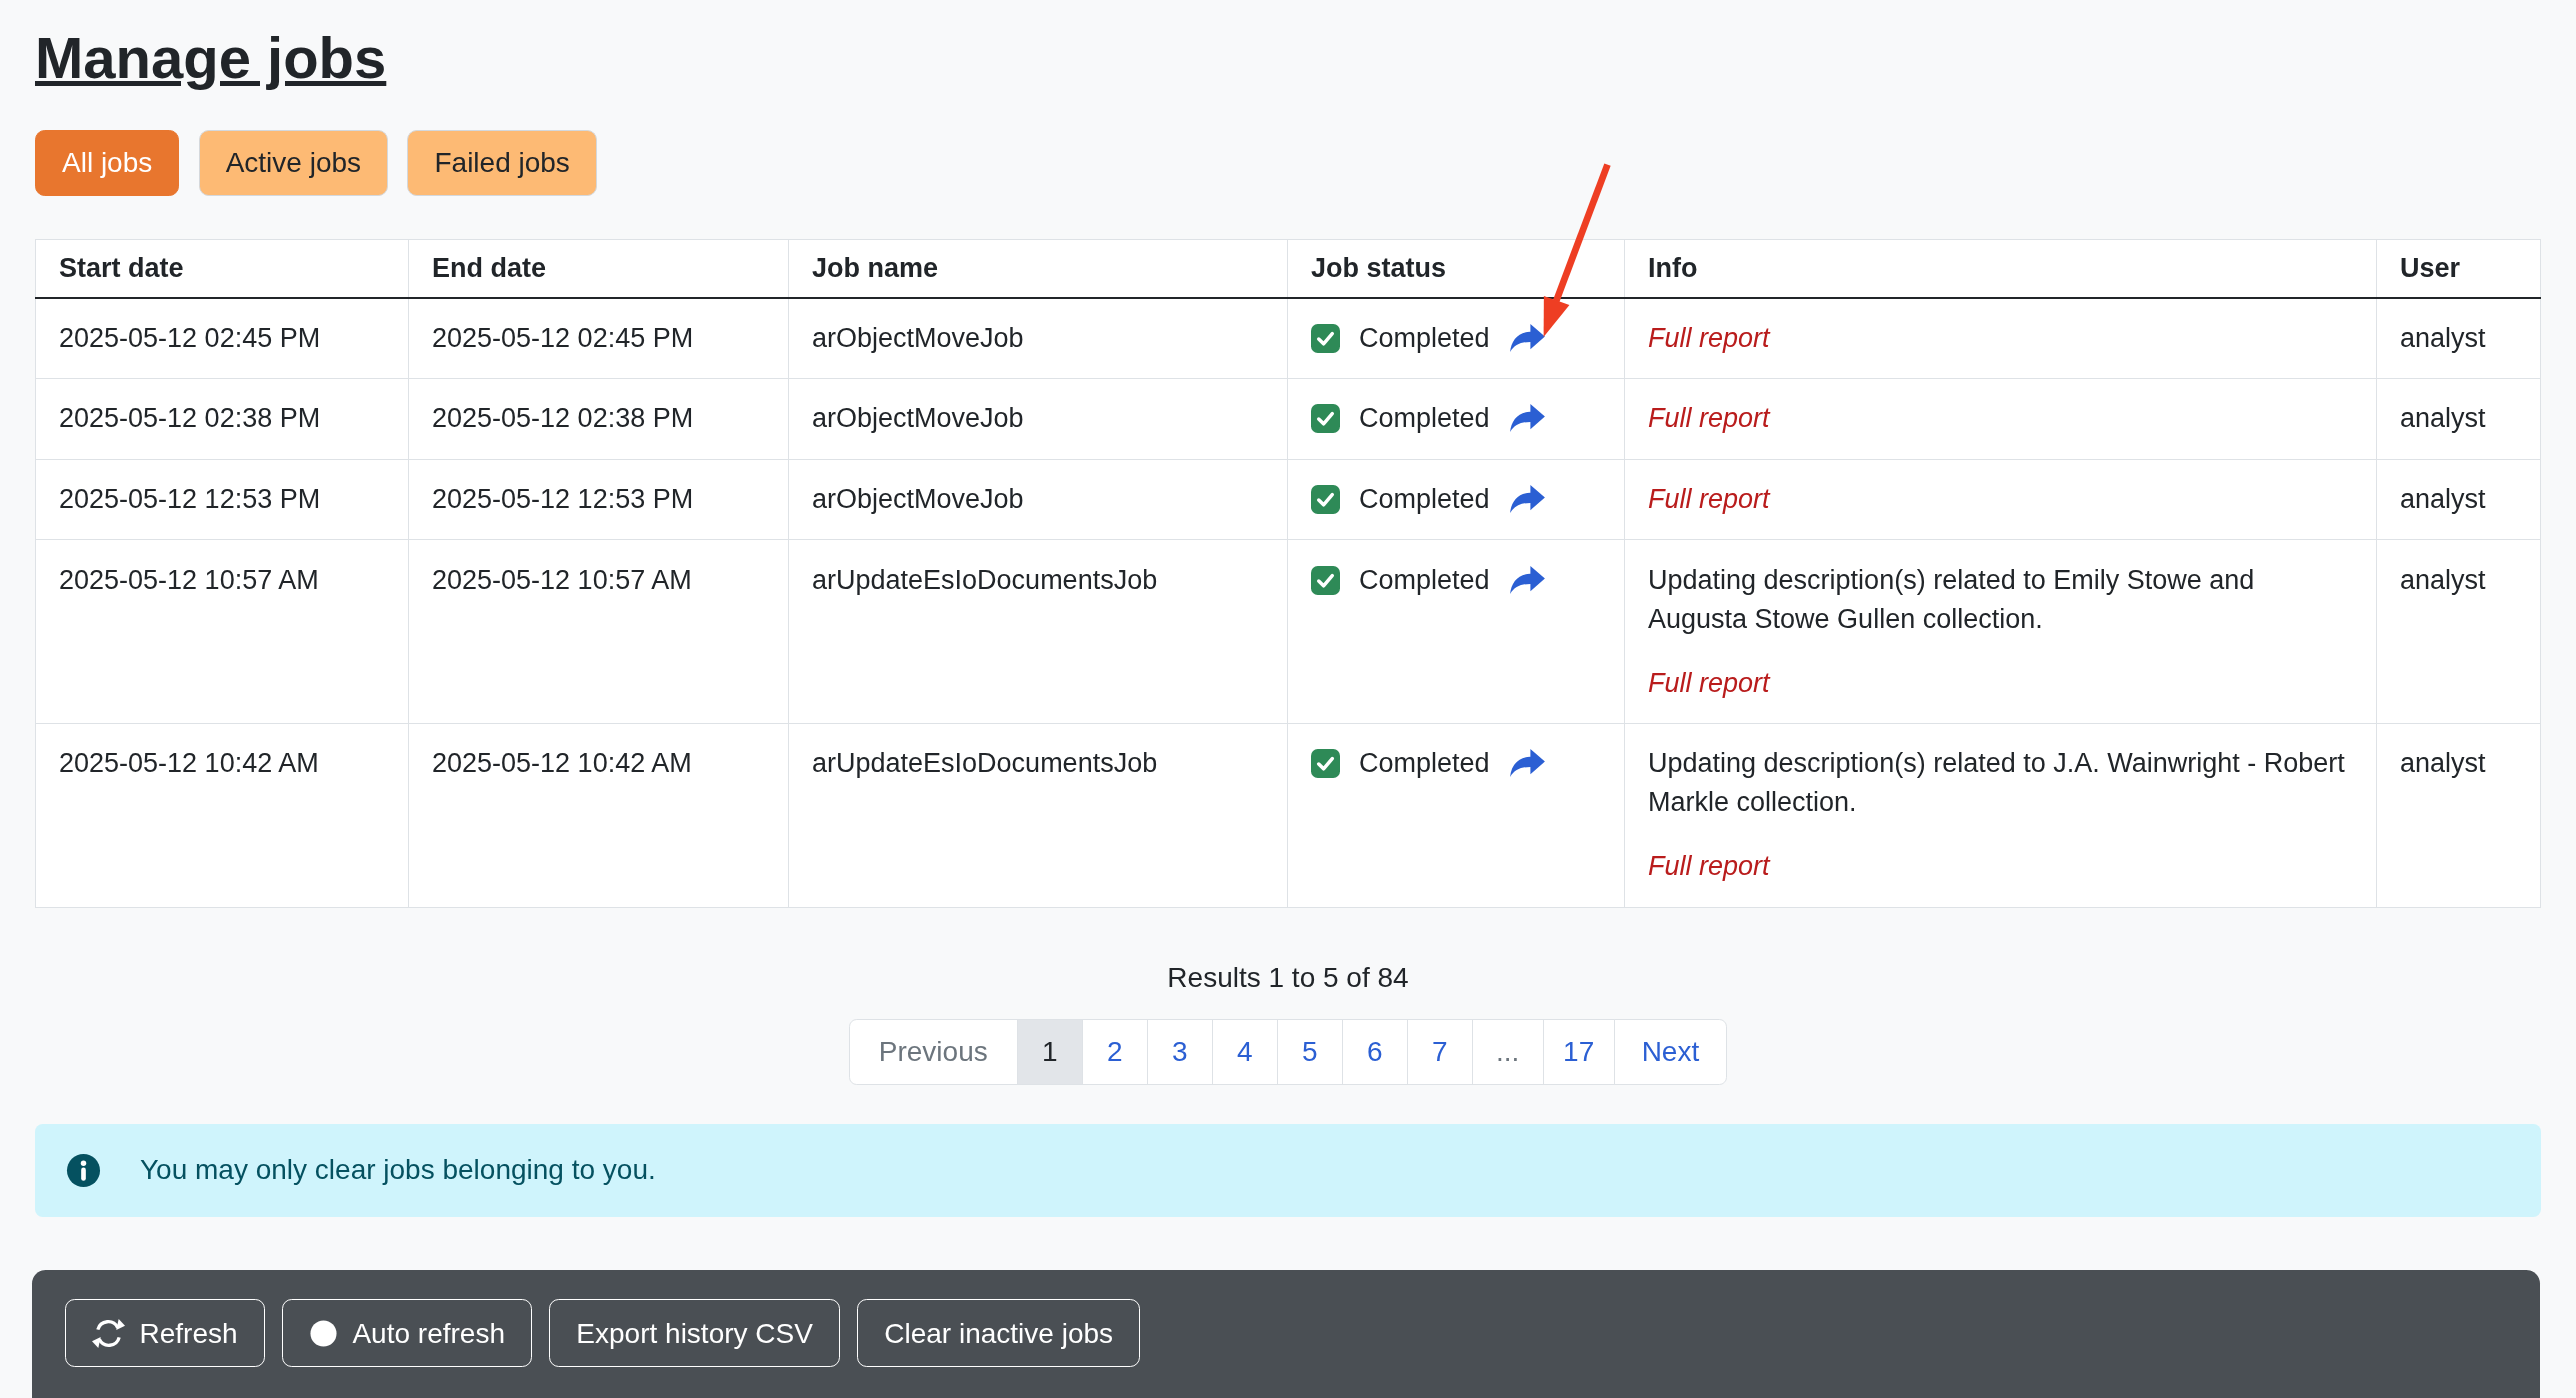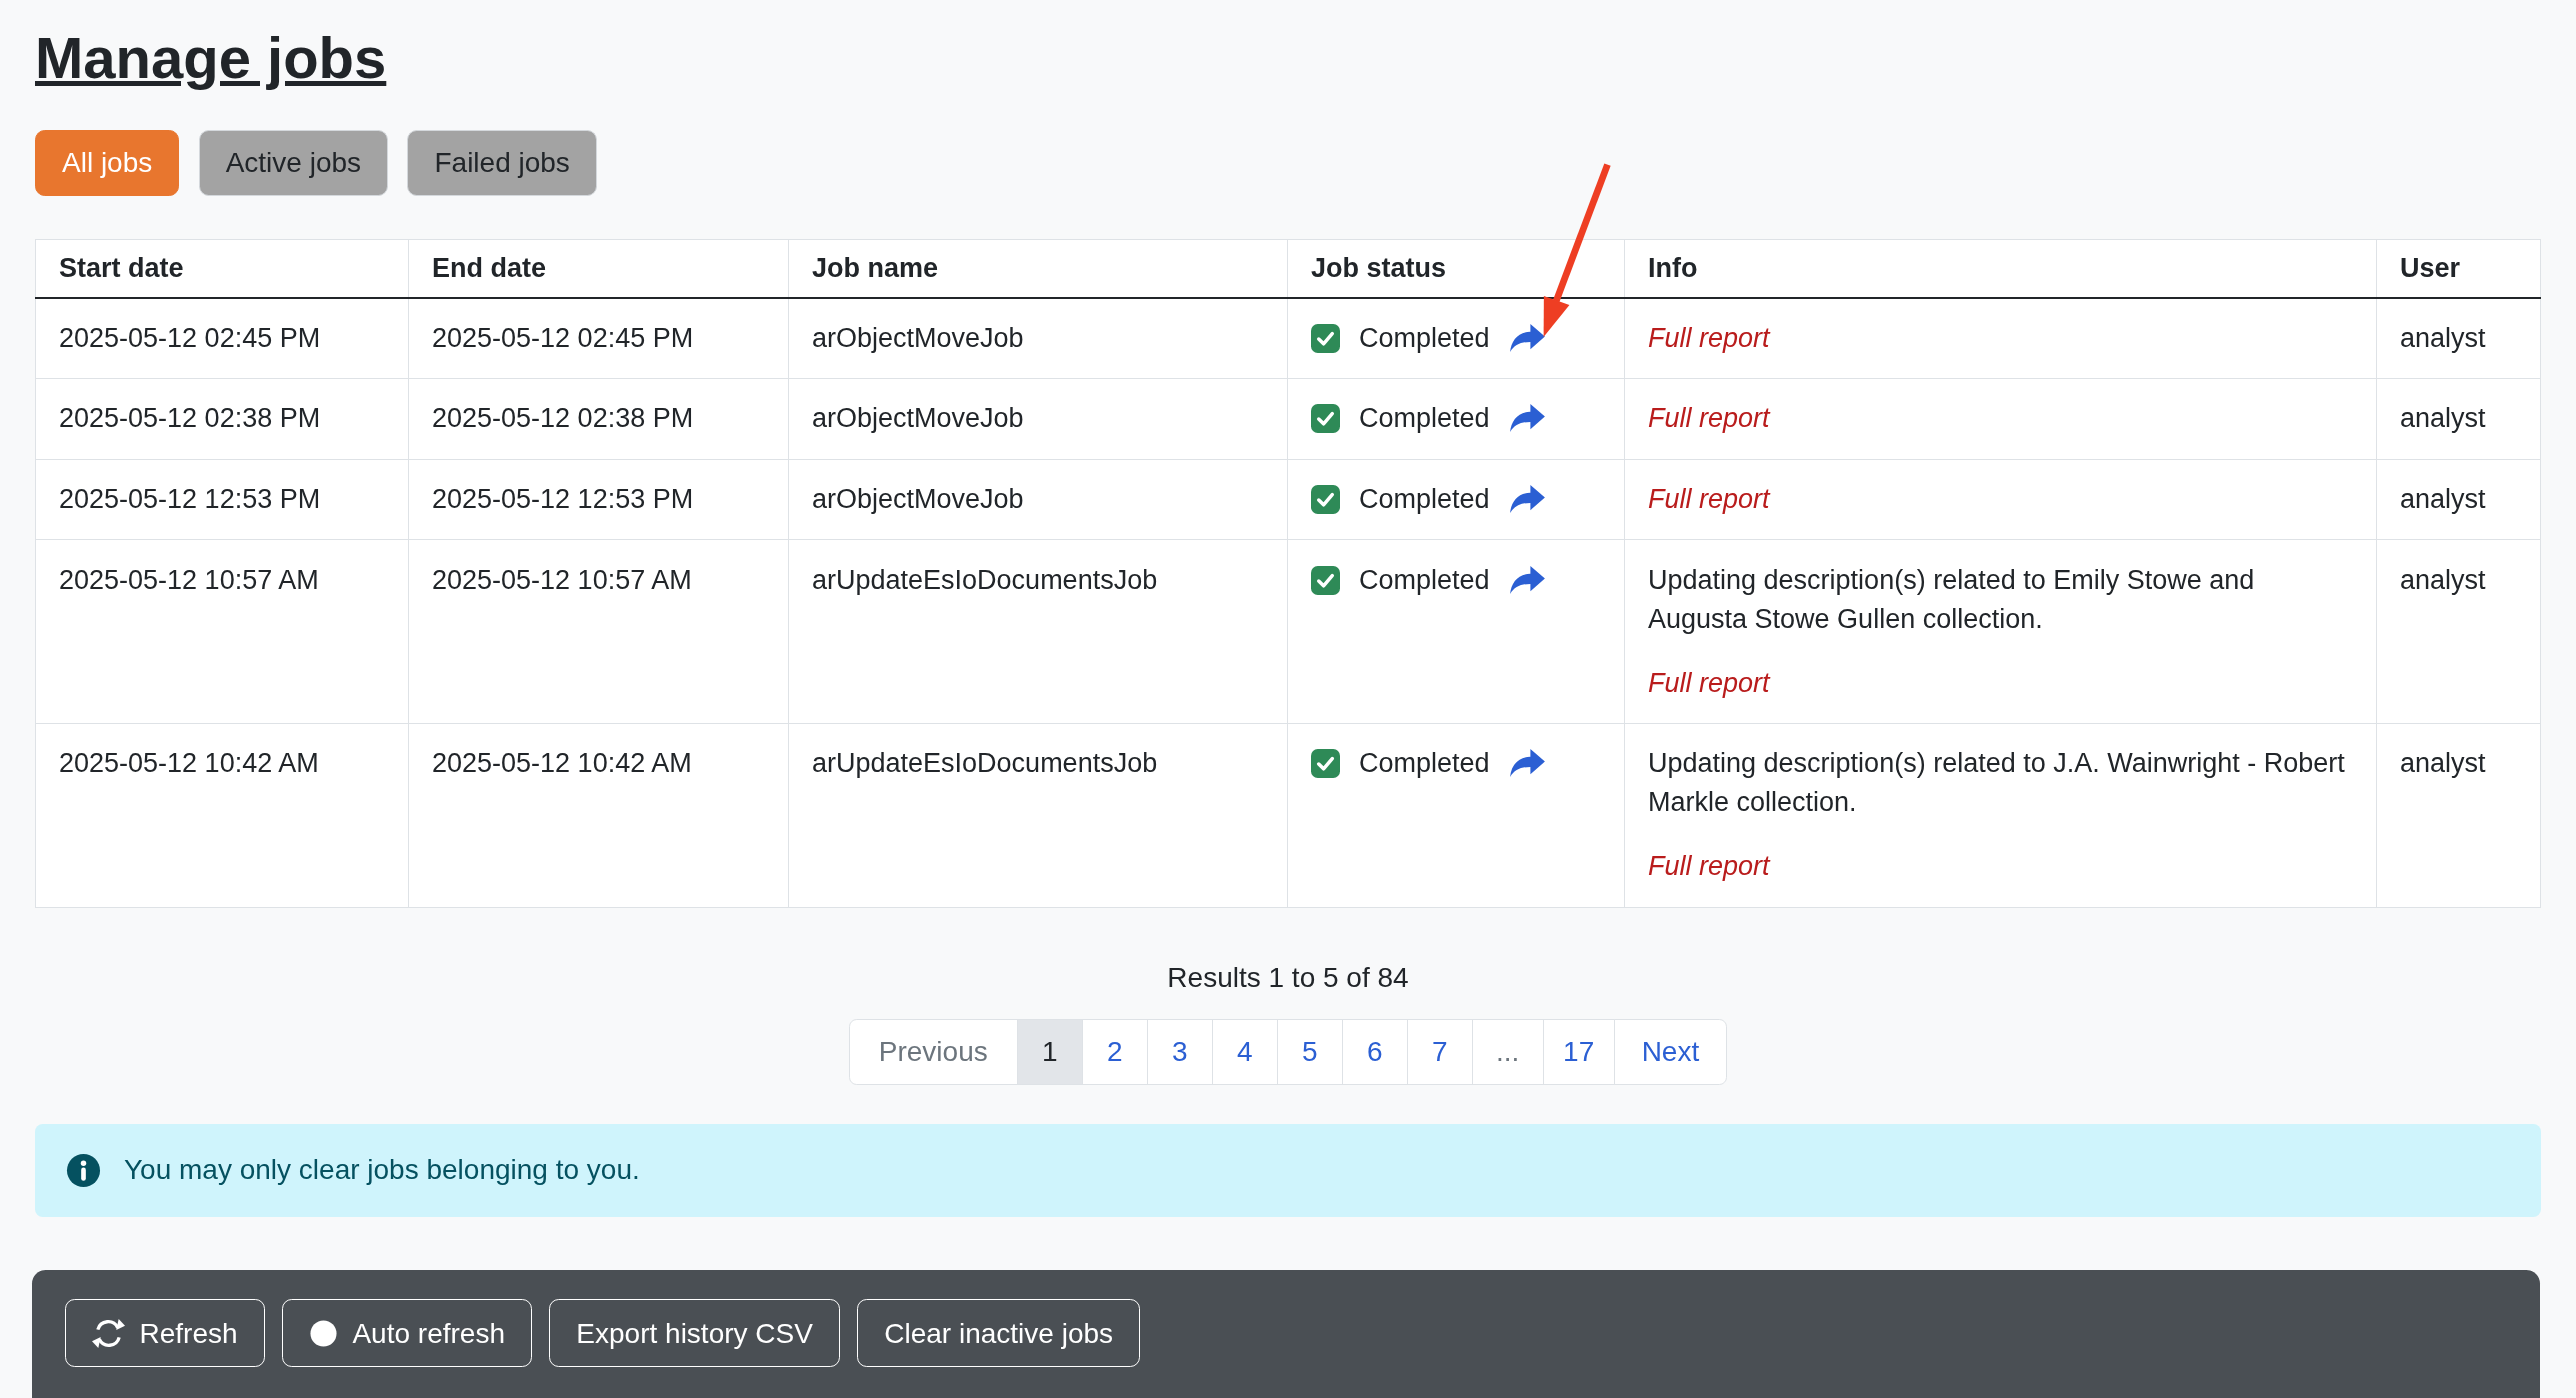--- a/index.html
+++ b/index.html
@@ -9,21 +9,21 @@
     background:#f8f9fa; color:#212529;
     font-family:"Liberation Sans", sans-serif;
   }
   .content { padding:0 35px; position:relative; }
 
   h1.page-title { font-size:58px; font-weight:600; margin:23px 0 0; line-height:1.2;text-decoration:underline; }
 
   .filters { display:flex; gap:19.4px; margin-top:37px; }
   .btn-filter {
     font-family:inherit; font-size:28px; line-height:35px; padding:14.5px 26px;
-    background:#a3a3a3; border:1.9px solid #d4d8dc; border-radius:9.7px; color:#212529; cursor:pointer;
+    background:#fdba74; border:1.9px solid #d4d8dc; border-radius:9.7px; color:#212529; cursor:pointer;
   }
   .btn-filter.active { background:#e8762e; border-color:#e8762e; color:#fff; }
 
   table.jobs {
     border-collapse:collapse; width:100%; margin-top:43px; background:#fff; font-size:27px;
   }
   table.jobs th, table.jobs td {
     border:1px solid #dee2e6; text-align:left; vertical-align:top;
     padding:20.3px 23px; line-height:39px;
   }
@@ -46,21 +46,21 @@
     background:#fff; border:1px solid #dee2e6; margin-left:-1px;
     color:#2b5fd3; text-decoration:none; cursor:pointer;
   }
   .pg.prev { color:#6c757d; border-radius:7.7px 0 0 7.7px; margin-left:0; padding:14.5px 29px; cursor:default; }
   .pg.ellipsis { color:#6c757d; min-width:72px; cursor:default; }
   .pg.active { background:#e2e5e9; color:#212529; cursor:default; }
   .pg.next { border-radius:0 7.7px 7.7px 0; padding:14.5px 27px; }
 
   .banner {
     margin-top:39px; background:#cff4fc; border-radius:7.7px; padding:29px 31px;
-    display:flex; align-items:center; gap:23px; color:#055160; font-size:28px;
+    display:flex; align-items:center; gap:39px; color:#055160; font-size:28px;
   }
   .banner svg { display:block; flex:none; }
 
   .footer {
     position:absolute; left:32px; right:36px; top:1270px; height:213px;
     background:#4a4f54; border-radius:13.6px 13.6px 0 0;
     display:flex; align-items:flex-start; gap:17.4px; padding:29px 0 0 33px;
   }
   .btn-footer {
     display:inline-flex; align-items:center; gap:14.5px; font-family:inherit;

